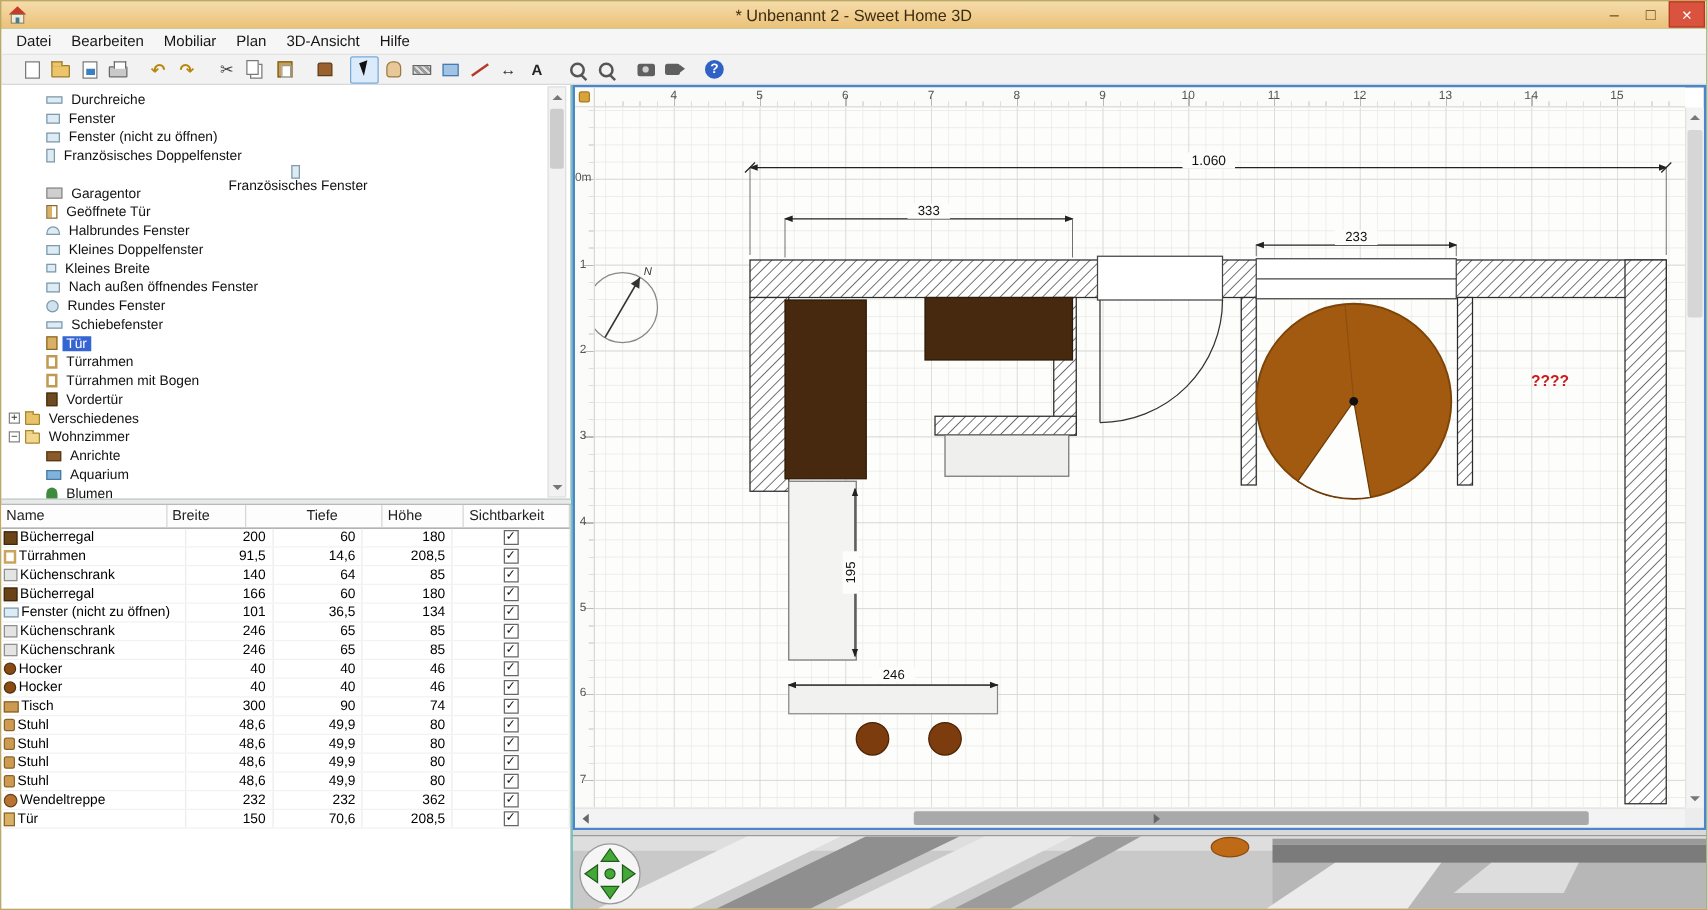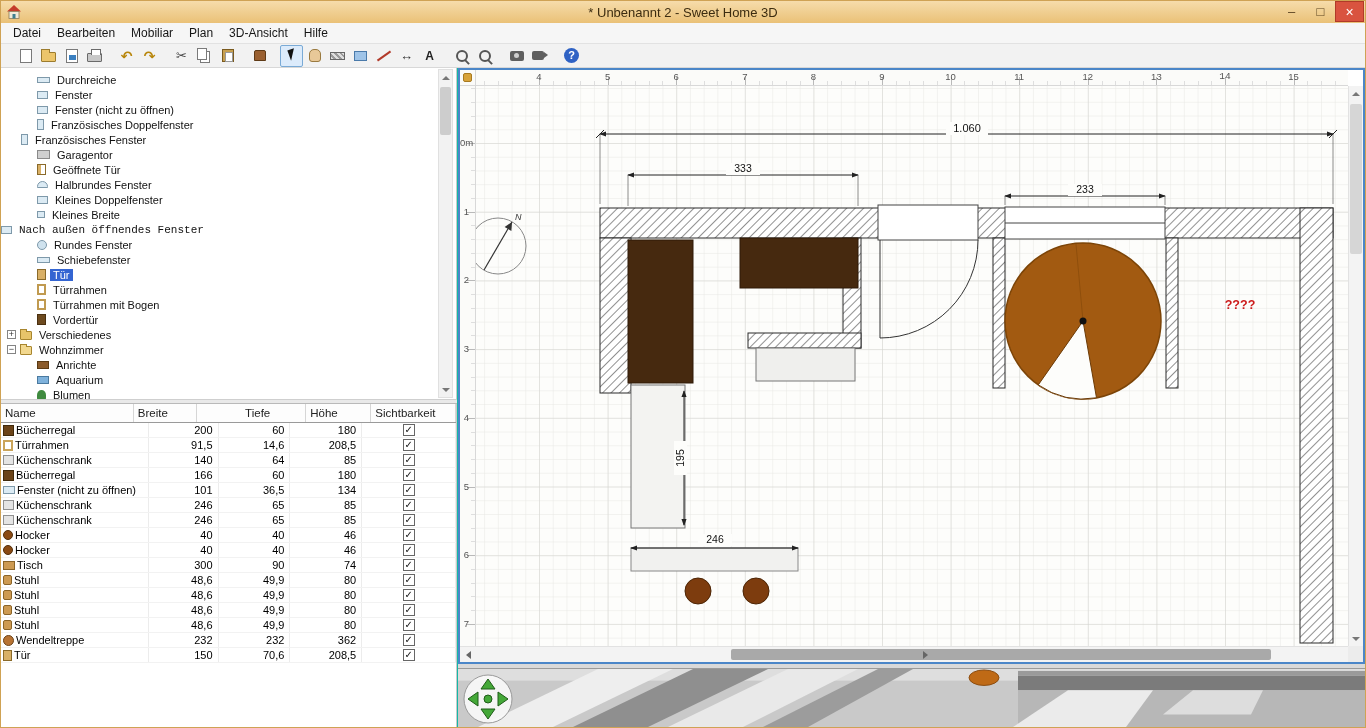--- a/index.html
+++ b/index.html
@@ -252,21 +252,21 @@
           <span class="tree-label">Fenster</span>
         </div>
         <div class="tree-row" style="padding-left: 36px;">
           <span class="ti i-window"></span>
           <span class="tree-label">Fenster (nicht zu öffnen)</span>
         </div>
         <div class="tree-row" style="padding-left: 36px;">
           <span class="ti i-window-tall"></span>
           <span class="tree-label">Französisches Doppelfenster</span>
         </div>
-        <div class="tree-row" style="padding-left: 20px;">
+        <div class="tree-row" style="padding-left: 20px; flex-direction: column;">
           <span class="ti i-window-tall"></span>
           <span class="tree-label">Französisches Fenster</span>
         </div>
         <div class="tree-row" style="padding-left: 36px;">
           <span class="ti i-garage"></span>
           <span class="tree-label">Garagentor</span>
         </div>
         <div class="tree-row" style="padding-left: 36px;">
           <span class="ti i-door-open"></span>
           <span class="tree-label">Geöffnete Tür</span>
@@ -276,21 +276,21 @@
           <span class="tree-label">Halbrundes Fenster</span>
         </div>
         <div class="tree-row" style="padding-left: 36px;">
           <span class="ti i-window"></span>
           <span class="tree-label">Kleines Doppelfenster</span>
         </div>
         <div class="tree-row" style="padding-left: 36px;">
           <span class="ti i-window-small"></span>
           <span class="tree-label">Kleines Breite</span>
         </div>
-        <div class="tree-row" style=" font-family: Liberation Mono, monospace;">
+        <div class="tree-row" style="padding-left: 36px;">
           <span class="ti i-window"></span>
           <span class="tree-label">Nach außen öffnendes Fenster</span>
         </div>
         <div class="tree-row" style="padding-left: 36px;">
           <span class="ti i-window-round"></span>
           <span class="tree-label">Rundes Fenster</span>
         </div>
         <div class="tree-row" style="padding-left: 36px;">
           <span class="ti i-window-wide"></span>
           <span class="tree-label">Schiebefenster</span>

